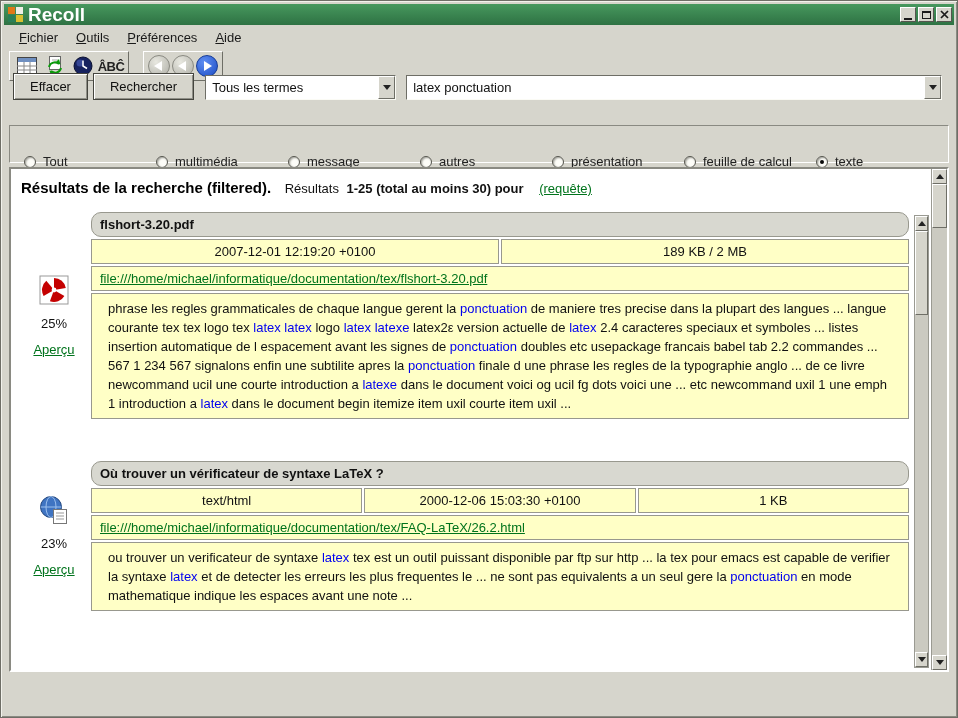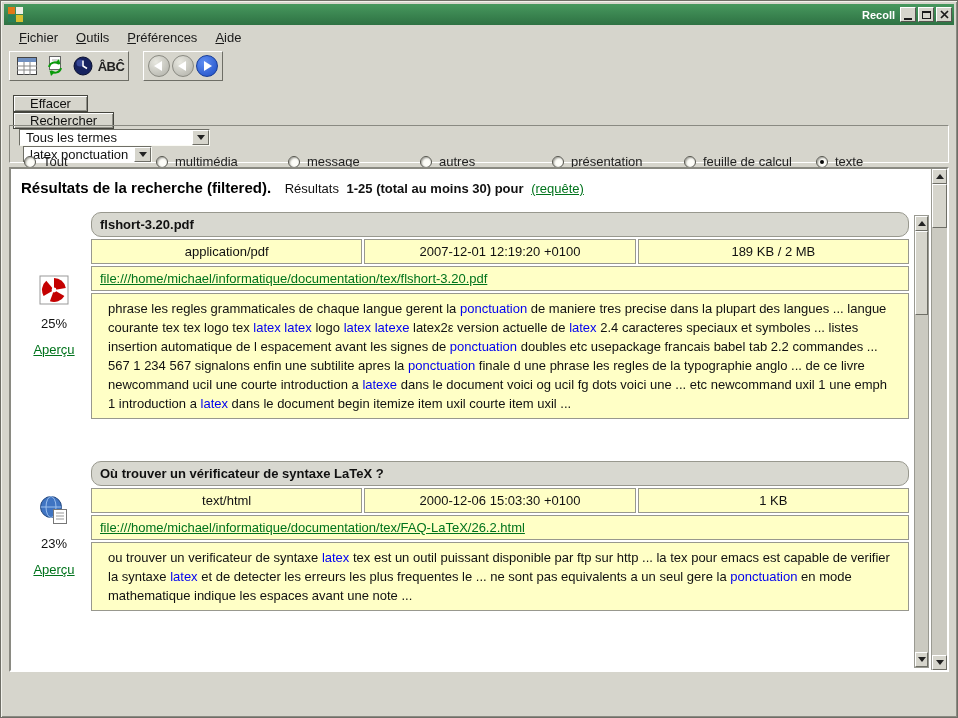--- a/index.html
+++ b/index.html
@@ -6,21 +6,21 @@
   html,body { width:958px; height:718px; }
   body { font-family:"Liberation Sans","DejaVu Sans",sans-serif; font-size:13px; background:#d6d5cc; color:#111; }
   .window { position:relative; width:958px; height:718px; background:#d6d5cc;
             border:1px solid #6e6e66; box-shadow: inset 1px 1px 0 #f2f2ec, inset -1px -1px 0 #8a8a82; overflow:hidden; }
 
   
   .titlebar { position:absolute; left:3px; top:3px; right:3px; height:21px;
               background:linear-gradient(#47985e,#2e7243); display:flex; align-items:center; gap:5px; padding:0 2px 0 4px; }
   .app-icon { width:15px; height:15px; display:grid; grid-template-columns:7px 7px; grid-template-rows:7px 7px; gap:1px; }
   .app-icon i { display:block; }
-  .title-text { flex:1; color:#fff; font-weight:bold; font-size:11px;text-align:right; }
+  .title-text { flex:1; color:#fff; font-weight:bold; font-size:19px; }
   .win-controls { display:flex; gap:2px; }
   .win-btn { width:16px; height:15px; background:#d6d5cc; border:1px solid; border-color:#fff #55554e #55554e #fff;
              display:flex; align-items:center; justify-content:center; padding:0; cursor:default; }
   .g-min { width:8px; height:2px; background:#1a1a1a; margin-top:8px; }
   .g-max { width:9px; height:8px; border:1px solid #1a1a1a; border-top-width:2px; }
 
   
   .menubar { position:absolute; left:4px; top:26px; right:4px; height:22px; display:flex; align-items:center; padding-left:6px; }
   .menu-item { padding:2px 10px 3px 8px; color:#1a1a1a; cursor:default; }
 
@@ -30,24 +30,24 @@
               border:1px solid; border-color:#fff #6e6e66 #6e6e66 #fff; height:30px; }
   .tb-btn { width:26px; height:24px; background:transparent; border:none; display:flex; align-items:center; justify-content:center; padding:0; }
   .spell-text { font-size:13px; font-weight:bold; color:#222; letter-spacing:-0.5px; }
   .nav-btn { width:22px; height:22px; border-radius:50%; border:1px solid #8a8a82; display:flex; align-items:center; justify-content:center; padding:0; }
   .nav-btn.gray { background:radial-gradient(circle at 35% 30%, #e8e8e0, #aeaea6); }
   .nav-btn.blue { background:radial-gradient(circle at 35% 30%, #5f8ef2, #1c4cc4); border-color:#173c96; }
   .arr-left { width:0; height:0; border-top:5px solid transparent; border-bottom:5px solid transparent; border-right:8px solid #fff; margin-right:2px; }
   .arr-right { width:0; height:0; border-top:5px solid transparent; border-bottom:5px solid transparent; border-left:8px solid #fff; margin-left:2px; }
 
   
-  .search-row { position:absolute; left:12px; top:94px; right:15px; height:27px; display:flex; align-items:flex-start;flex-direction:column; }
+  .search-row { position:absolute; left:12px; top:72px; right:15px; height:27px; display:flex; align-items:flex-end; }
   .btn { height:27px; padding:0 16px; background:#d6d5cc; border:1px solid #45453e;
          box-shadow: inset 1px 1px 0 #fff, inset -1px -1px 0 #8f8f87; font-family:inherit; font-size:13px; color:#111; margin-right:5px; }
-  .combo { height:35px; background:#fff; border:1px solid; border-color:#6e6e66 #fbfbf5 #fbfbf5 #6e6e66; display:flex; align-items:stretch; }
+  .combo { height:25px; background:#fff; border:1px solid; border-color:#6e6e66 #fbfbf5 #fbfbf5 #6e6e66; display:flex; align-items:stretch; }
   .mode-combo { width:191px; margin-left:6px; }
   .query-combo { flex:1; margin-left:10px; }
   .combo-text { flex:1; display:flex; align-items:center; padding:0 6px; white-space:nowrap; overflow:hidden; }
   .combo-arrow-btn { width:17px; background:#d6d5cc; border:1px solid; border-color:#fff #6e6e66 #6e6e66 #fff;
                      display:flex; align-items:center; justify-content:center; }
   .tri-down { width:0; height:0; border-left:4px solid transparent; border-right:4px solid transparent; border-top:5px solid #222; }
   .tri-up   { width:0; height:0; border-left:4px solid transparent; border-right:4px solid transparent; border-bottom:5px solid #222; }
 
   
   .filter-row { position:absolute; left:8px; top:124px; right:8px; height:38px;
@@ -58,21 +58,21 @@
            box-shadow: inset 1px 1px 2px #a0a098; position:relative; flex:0 0 auto; }
   .radio.checked::after { content:""; position:absolute; left:3px; top:3px; width:4px; height:4px; border-radius:50%; background:#0a0a0a; }
 
   
   .results-frame { position:absolute; left:8px; top:166px; right:8px; bottom:45px;
                    border:2px solid; border-color:#8a8a82 #fff #fff #8a8a82; background:#fff; display:flex; }
   .results-content { flex:1; position:relative; background:#fff; padding:8px 22px 0 6px; overflow:hidden; }
   .results-header { margin:2px 0 16px 4px; }
   .rh-title { color:#000000; font-weight:bold; font-size:15px; margin-right:10px; }
   .rh-plain { margin-right:4px; }
-  .rh-bold { font-weight:bold; margin-right:4px; }
+  .rh-bold { font-weight:bold; margin-right:12px; }
   .link { color:#00731c; text-decoration:underline; cursor:pointer; }
   .rh-query { font-weight:normal; }
 
   .entry { display:flex; margin-bottom:42px; }
   .entry.last { margin-bottom:10px; }
   .gutter { width:74px; display:flex; flex-direction:column; align-items:center; justify-content:center; gap:11px; flex:0 0 auto; }
   .pct { color:#111; }
   .rtable { flex:1; display:flex; flex-direction:column; gap:2px; }
   .rcell { border:1px solid #98988e; background:#ffffc6; padding:3px 8px; line-height:17px; }
   .rtitle { background:#d8d8d0; font-weight:bold;border-radius:10px; }
@@ -240,21 +240,20 @@
               <path d="M15 15 L4.6 21 A12 12 0 0 1 7.3 5.8 Z"></path>
             </g>
             <circle cx="15" cy="15" r="2.4" fill="#fff"></circle>
           </svg>
           <span class="pct">25%</span>
           <a class="link">Aperçu</a>
         </div>
         <div class="rtable">
           <div class="rcell rtitle">flshort-3.20.pdf</div>
           <div class="rrow3">
-            <div class="rcell">application/pdf</div>
             <div class="rcell">2007-12-01 12:19:20 +0100</div>
             <div class="rcell">189 KB / 2 MB</div>
           </div>
           <div class="rcell"><a class="link">file:///home/michael/informatique/documentation/tex/flshort-3.20.pdf</a></div>
           <div class="rcell abstract"><span>phrase les regles grammaticales de chaque langue gerent la </span><span class="hl">ponctuation</span><span> de maniere tres precise dans la plupart des langues ... langue courante tex tex logo tex </span><span class="hl">latex latex</span><span> logo </span><span class="hl">latex latexe</span><span> latex2ε version actuelle de </span><span class="hl">latex</span><span> 2.4 caracteres speciaux et symboles ... listes insertion automatique de l espacement avant les signes de </span><span class="hl">ponctuation</span><span> doubles etc usepackage francais babel tab 2.2 commandes ... 567 1 234 567 signalons enfin une subtilite apres la </span><span class="hl">ponctuation</span><span> finale d une phrase les regles de la typographie anglo ... de ce livre newcommand ucil une courte introduction a </span><span class="hl">latexe</span><span> dans le document voici og ucil fg dots voici une ... etc newcommand uxil 1 une emph 1 introduction a </span><span class="hl">latex</span><span> dans le document begin itemize item uxil courte item uxil ...</span></div>
         </div>
       </div>
 
       <div class="entry last">
         <div class="gutter">

